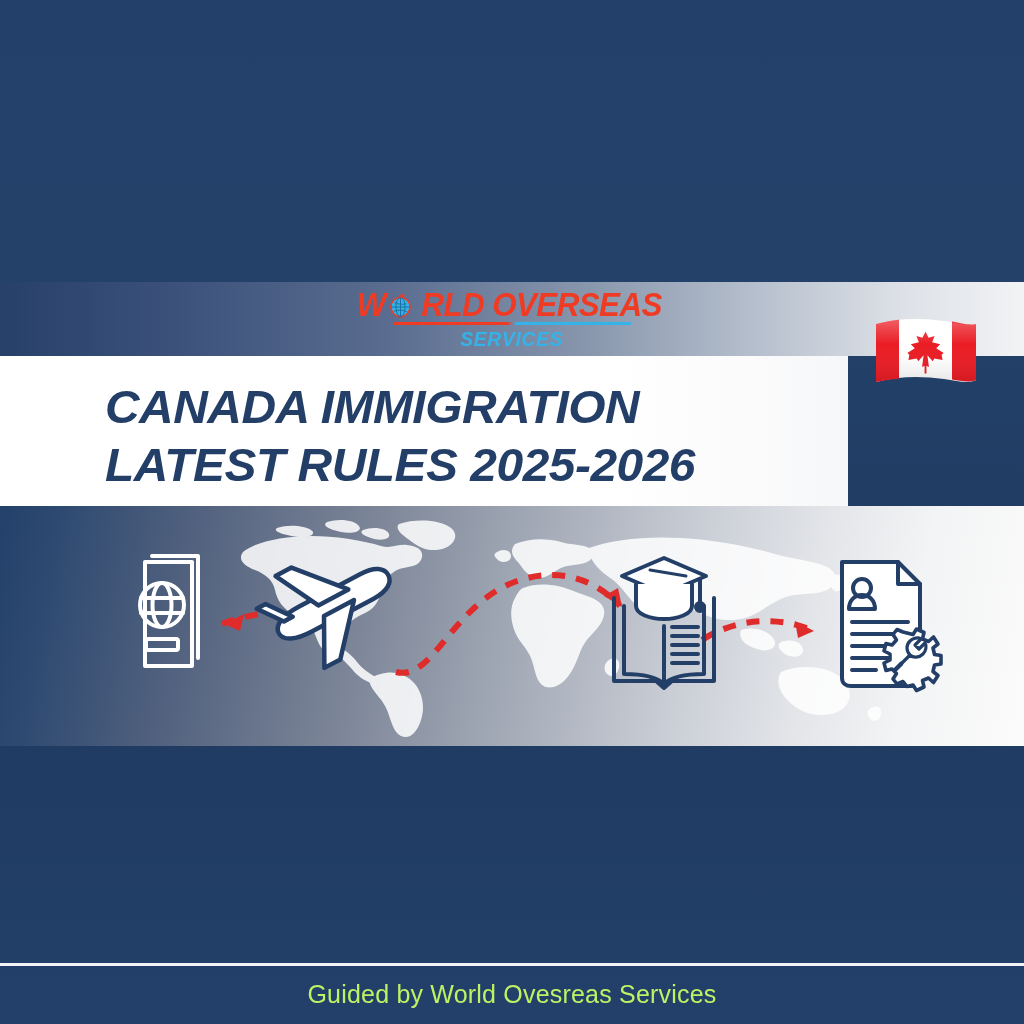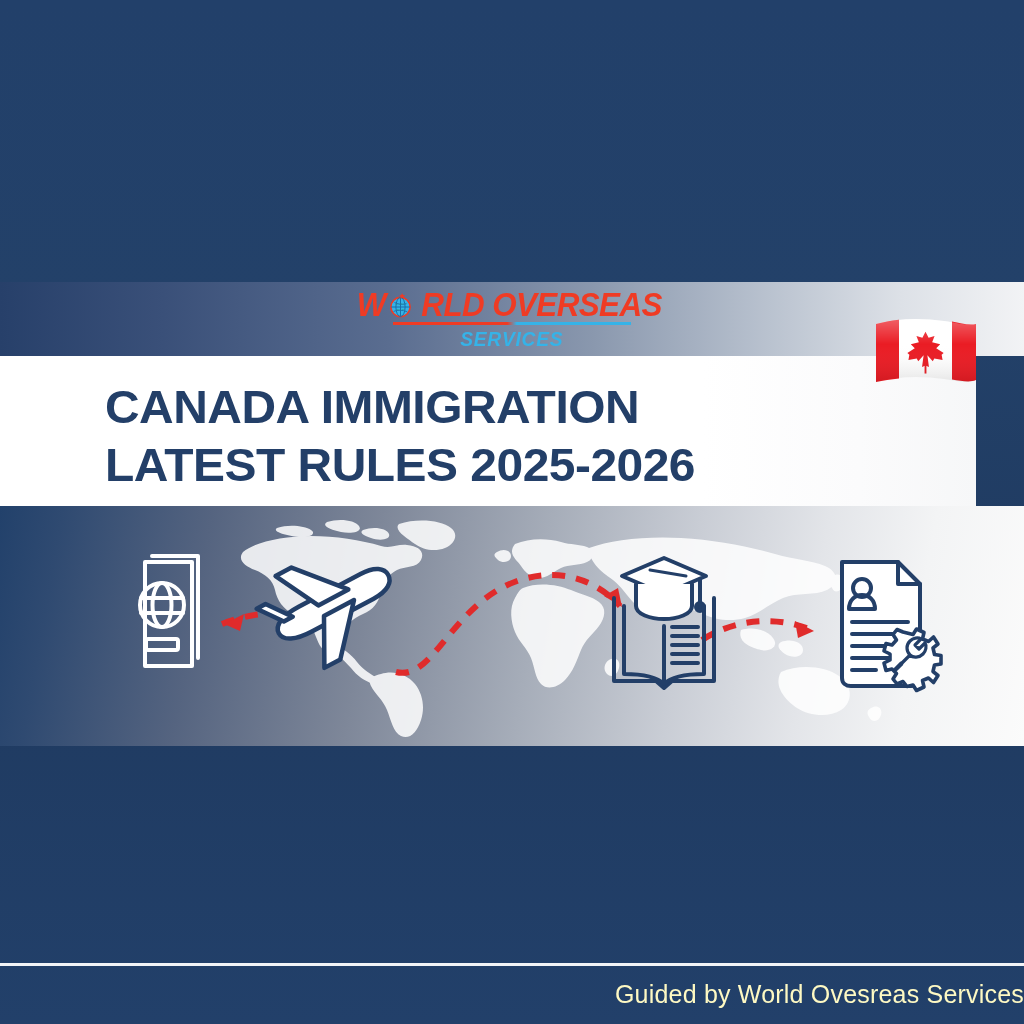--- a/index.html
+++ b/index.html
@@ -94,23 +94,24 @@
     letter-spacing: 0.8px;
     color: #35b3e8;
     transform: scaleX(0.96);
   }
 
   
   .title-band {
     position: absolute;
     left: 0;
     top: 356px;
-    width: 976px;
+    width: 848px;
     height: 150px;
     background: linear-gradient(90deg, #ffffff 0%, #ffffff 72%, #fbfbfc 88%, #f6f7f8 100%);
+    font-style: italic;
   }
   .title-text {
     position: absolute;
     left: 105px;
     top: 22px;
     width: 740px;
     color: #233f68;
     font-size: 47px;
     font-weight: 700;
     line-height: 58px;
@@ -165,22 +166,22 @@
     top: 963px;
     width: 1024px;
     height: 3px;
     background: #f2f4f7;
   }
   .footer-text {
     position: absolute;
     left: 0;
     top: 980px;
     width: 1024px;
-    text-align: right;
-    color: #fef9c3;
+    text-align: center;
+    color: #bef264;
     font-size: 25px;
     font-weight: 400;
     letter-spacing: 0.2px;
   }
 </style>
 </head>
 <body>
 
 <div id="poster">
 

